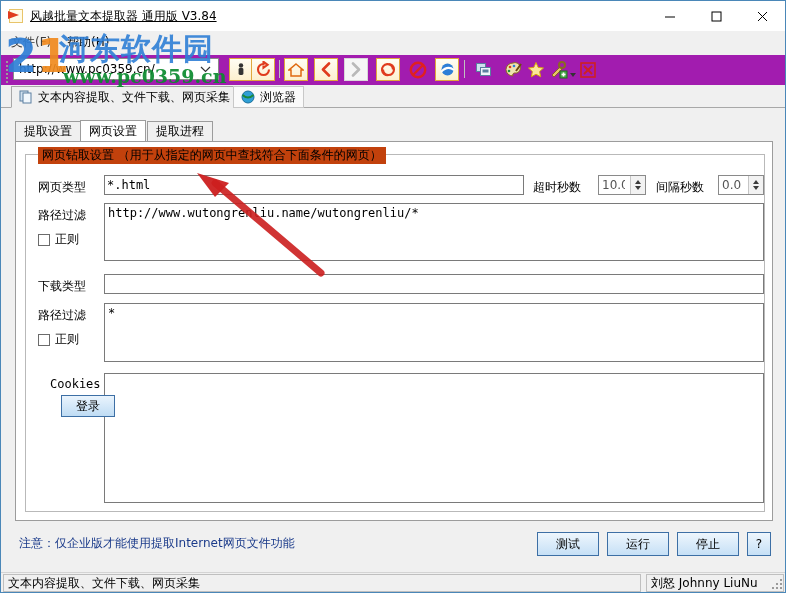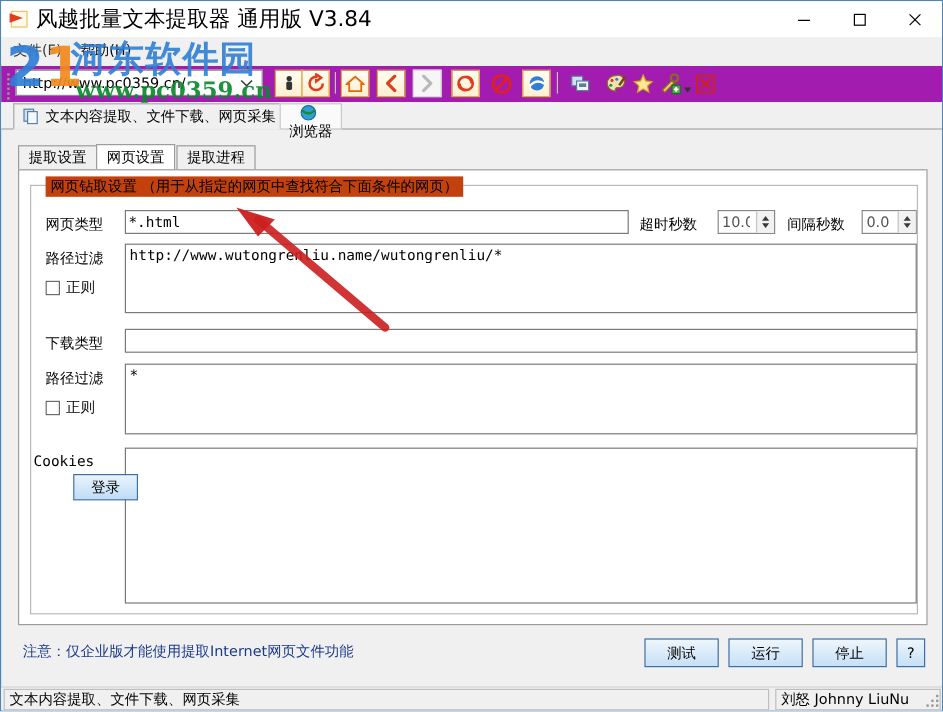--- a/index.html
+++ b/index.html
@@ -32,22 +32,23 @@
     position: absolute; left: 2px; top: 2px; width: 14px; height: 14px;
     border: 1px solid #e8c46a; background: #fffbe8;
   }
   .title-icon .flag {
     position: absolute; left: 1px; top: 4px; width: 0; height: 0;
     border-left: 11px solid #e03c1e;
     border-top: 4px solid transparent;
     border-bottom: 4px solid transparent;
   }
   .title-text {
-    font-size: 18px; color: #000; white-space: nowrap;
-    font-family: "DejaVu Sans", sans-serif;
+    font-size: 12px; color: #000; white-space: nowrap;
+    font-family: "DejaVu Sans", sans-serif;
+    text-decoration: underline;
   }
   .win-buttons { margin-left: auto; display: flex; height: 30px; }
   .win-btn {
     width: 46px; height: 30px; display: flex; align-items: center; justify-content: center;
     font-size: 13px; color: #000; background: transparent;
   }
   .win-btn svg { display: block; }
 
   
   .menubar {
@@ -140,21 +141,21 @@
   .doctab {
     position: absolute; top: 0; height: 22px;
     display: flex; align-items: center; padding: 0 7px;
     font-size: 12px; color: #000; white-space: nowrap;
     font-family: "DejaVu Sans", sans-serif;
   }
   .doctab.active {
     background: #f0f0f0; border: 1px solid #a8a8a8; border-bottom: 1px solid #f0f0f0;
   }
   .doctab.inactive {
-    background: #fafafa; border: 1px solid #c8c8c8; flex-direction: column;
+    background: #fafafa; border: 1px solid #c8c8c8;
   }
   .doctab .ic { margin-right: 5px; display: flex; }
 
   
   .inner-tabs {
     position: absolute; left: 14px; top: 120px; width: 758px; height: 21px;
   }
   .itab {
     position: absolute; top: 0; height: 21px;
     display: flex; align-items: center; justify-content: center;
@@ -511,21 +512,21 @@
       <div class="flabel" style="left:12px; top:123px">下载类型</div>
       <input class="finput" style="left: 78px; top: 119px; width: 660px; height: 20px;" type="text" value="">
 
       <div class="flabel" style="left:12px; top:152px">路径过滤</div>
       <div class="chk" style="left:12px; top:176px">
         <span class="box"></span>
         <span>正则</span>
       </div>
       <textarea class="ftext" style="left: 78px; top: 148px; width: 660px; height: 59px;">*</textarea>
 
-      <div class="flabel" style="left:2px; top:222px; font-family:'DejaVu Sans Mono',monospace">Cookies</div>
+      <div class="flabel" style="left:24px; top:222px; font-family:'DejaVu Sans Mono',monospace">Cookies</div>
       <textarea class="ftext" style="left: 78px; top: 218px; width: 660px; height: 130px;"></textarea>
     </div>
 
     <div class="login-btn" style="left:45px; top:253px">登录</div>
   </div>
 
   <div class="note">注意：仅企业版才能使用提取Internet网页文件功能</div>
 
   <div class="abtn" style="left:536px; width:62px">测试</div>
   <div class="abtn" style="left:606px; width:62px">运行</div>

